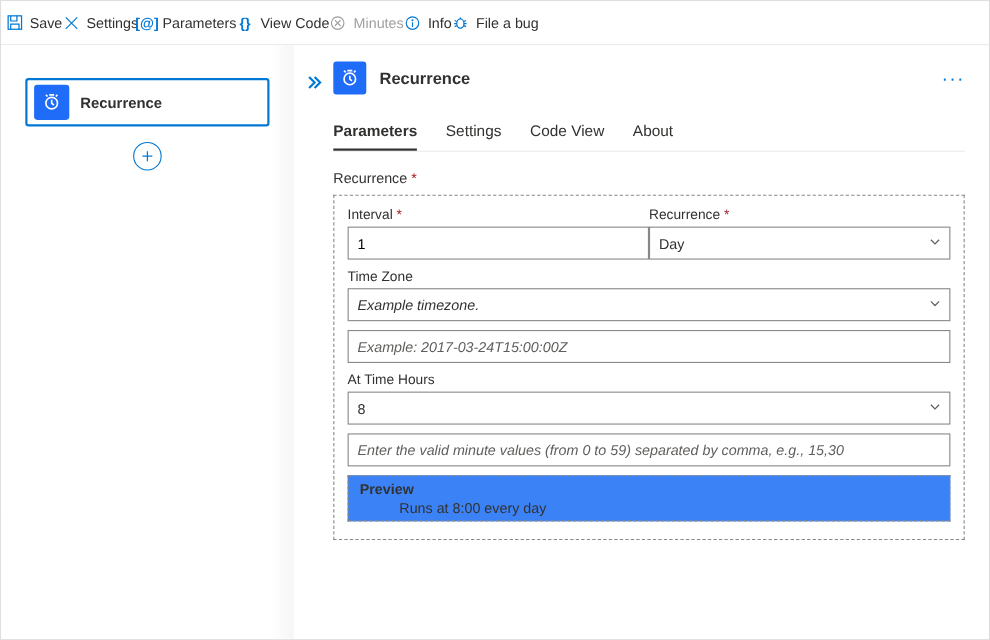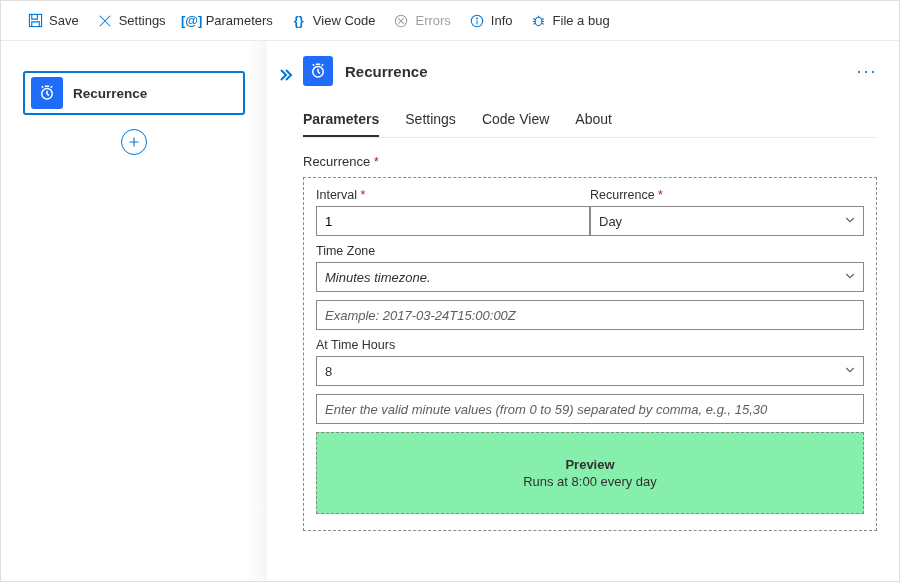--- a/index.html
+++ b/index.html
@@ -1,18 +1,18 @@
 <!DOCTYPE html>
 <html><head>
 <meta charset="utf-8">
 <style>
   * { box-sizing: border-box; }
   body { margin: 0; font-family: "Segoe UI", -apple-system, sans-serif; font-size: 13px; color: #323130; background: #fff; }
   .frame { width: 900px; height: 582px; border: 1px solid #e1dfdd; position: relative; overflow: hidden; }
-  .toolbar { display: flex; align-items: center; padding: 4px 26px; border-bottom: 1px solid #edebe9; gap: 18px; height: 40px; }
+  .toolbar { display: flex; align-items: center; padding: 4px 4px; border-bottom: 1px solid #edebe9; height: 40px; }
   .tb-item { display: flex; align-items: center; gap: 6px; color: #323130; cursor: pointer; font-size: 13px; }
   .tb-item.blue svg, .tb-item.blue span.ico { color: #0078d4; }
   .tb-item.gray { color: #a19f9d; }
   .tb-item .ico { display:inline-flex; width:16px; height:16px; align-items:center; justify-content:center; color:#0078d4; }
   .main { display: flex; height: calc(100% - 40px); }
   .left { width: 266px; padding: 30px 22px; background: linear-gradient(to right, #fff 0%, #fff 92%, #f6f6f6 100%); }
   .node { border: 2px solid #0078d4; border-radius: 3px; height: 44px; display: flex; align-items: center; background: #fff; }
   .node-badge { width: 32px; height: 32px; background: #1f6cf9; border-radius: 3px; margin: 0 10px 0 6px; display:flex; align-items:center; justify-content:center; color:#fff; }
   .node-title { font-weight: 600; font-size: 13.5px; }
   .add-row { text-align: center; margin-top: 14px; }
@@ -32,23 +32,23 @@
   .group { border: 1px dashed #8a8886; padding: 10px 12px 16px; display: flex; flex-direction: column; gap: 8px; }
   .row2 { display: flex; }
   .field { display: flex; flex-direction: column; gap: 4px; flex: 1; }
   .field label { font-size: 12.5px; color: #323130; }
   .input { height: 30px; border: 1px solid #8a8886; padding: 0 8px; font-size: 13px; font-family: inherit; width: 100%; background: #fff; }
   .input::placeholder { font-style: italic; color: #605e5c; }
   .select { position: relative; }
   .select .input { color: #323130; padding-right: 38px; }
   .select .chev { position: absolute; right: 8px; top: 50%; transform: translateY(-50%); pointer-events: none; color: #605e5c; }
   .placeholder-text { color: #605e5c; font-style: italic; }
-  .preview { background: #86efac; border: 1px dashed #8a8886; padding: 24px 10px; text-align: center; }
+  .preview { background: #3b82f6; border: 1px dashed #8a8886; padding: 4px 10px; }
   .preview-title { font-weight: 600; font-size: 13px; margin-bottom: 2px; }
-  .preview-text { font-size: 13px; color: #323130; }
+  .preview-text { font-size: 13px; color: #323130; margin-left: 36px; }
 </style>
 </head>
 <body>
 
 <div class="frame">
 
   <div class="toolbar">
     <div class="tb-item blue">
       <span class="ico">
         <svg width="15" height="15" viewBox="0 0 16 16" fill="none" stroke="currentColor" stroke-width="1.2">
@@ -75,21 +75,21 @@
       <span class="ico" style="font-weight:600;">{}</span>
       <span>View Code</span>
     </div>
     <div class="tb-item gray">
       <span class="ico" style="color:#a19f9d">
         <svg width="14" height="14" viewBox="0 0 16 16" fill="none" stroke="currentColor" stroke-width="1.2">
             <circle cx="8" cy="8" r="6.5"></circle>
             <path d="M5 5l6 6M11 5l-6 6"></path>
           </svg>
       </span>
-      <span>Errors</span>
+      <span>Minutes</span>
     </div>
     <div class="tb-item blue">
       <span class="ico">
         <svg width="14" height="14" viewBox="0 0 16 16" fill="none" stroke="currentColor" stroke-width="1.2">
             <circle cx="8" cy="8" r="6.5"></circle>
             <circle cx="8" cy="5" r="0.5" fill="currentColor"></circle>
             <path d="M8 7v5"></path>
           </svg>
       </span>
       <span>Info</span>
@@ -168,21 +168,21 @@
                 <span class="chev"><svg width="12" height="12" viewBox="0 0 16 16" stroke="currentColor" stroke-width="1.5" fill="none">
                       <path d="M3 6l5 5 5-5"></path>
                     </svg></span>
               </div>
             </div>
           </div>
 
           <div class="field">
             <label>Time Zone</label>
             <div class="select">
-              <div class="input placeholder-text" style="display:flex;align-items:center">Minutes timezone.</div>
+              <div class="input placeholder-text" style="display:flex;align-items:center">Example timezone.</div>
               <span class="chev"><svg width="12" height="12" viewBox="0 0 16 16" stroke="currentColor" stroke-width="1.5" fill="none">
                     <path d="M3 6l5 5 5-5"></path>
                   </svg></span>
             </div>
           </div>
 
           <div class="field">
             <input class="input" placeholder="Example: 2017-03-24T15:00:00Z" style="">
           </div>
 

